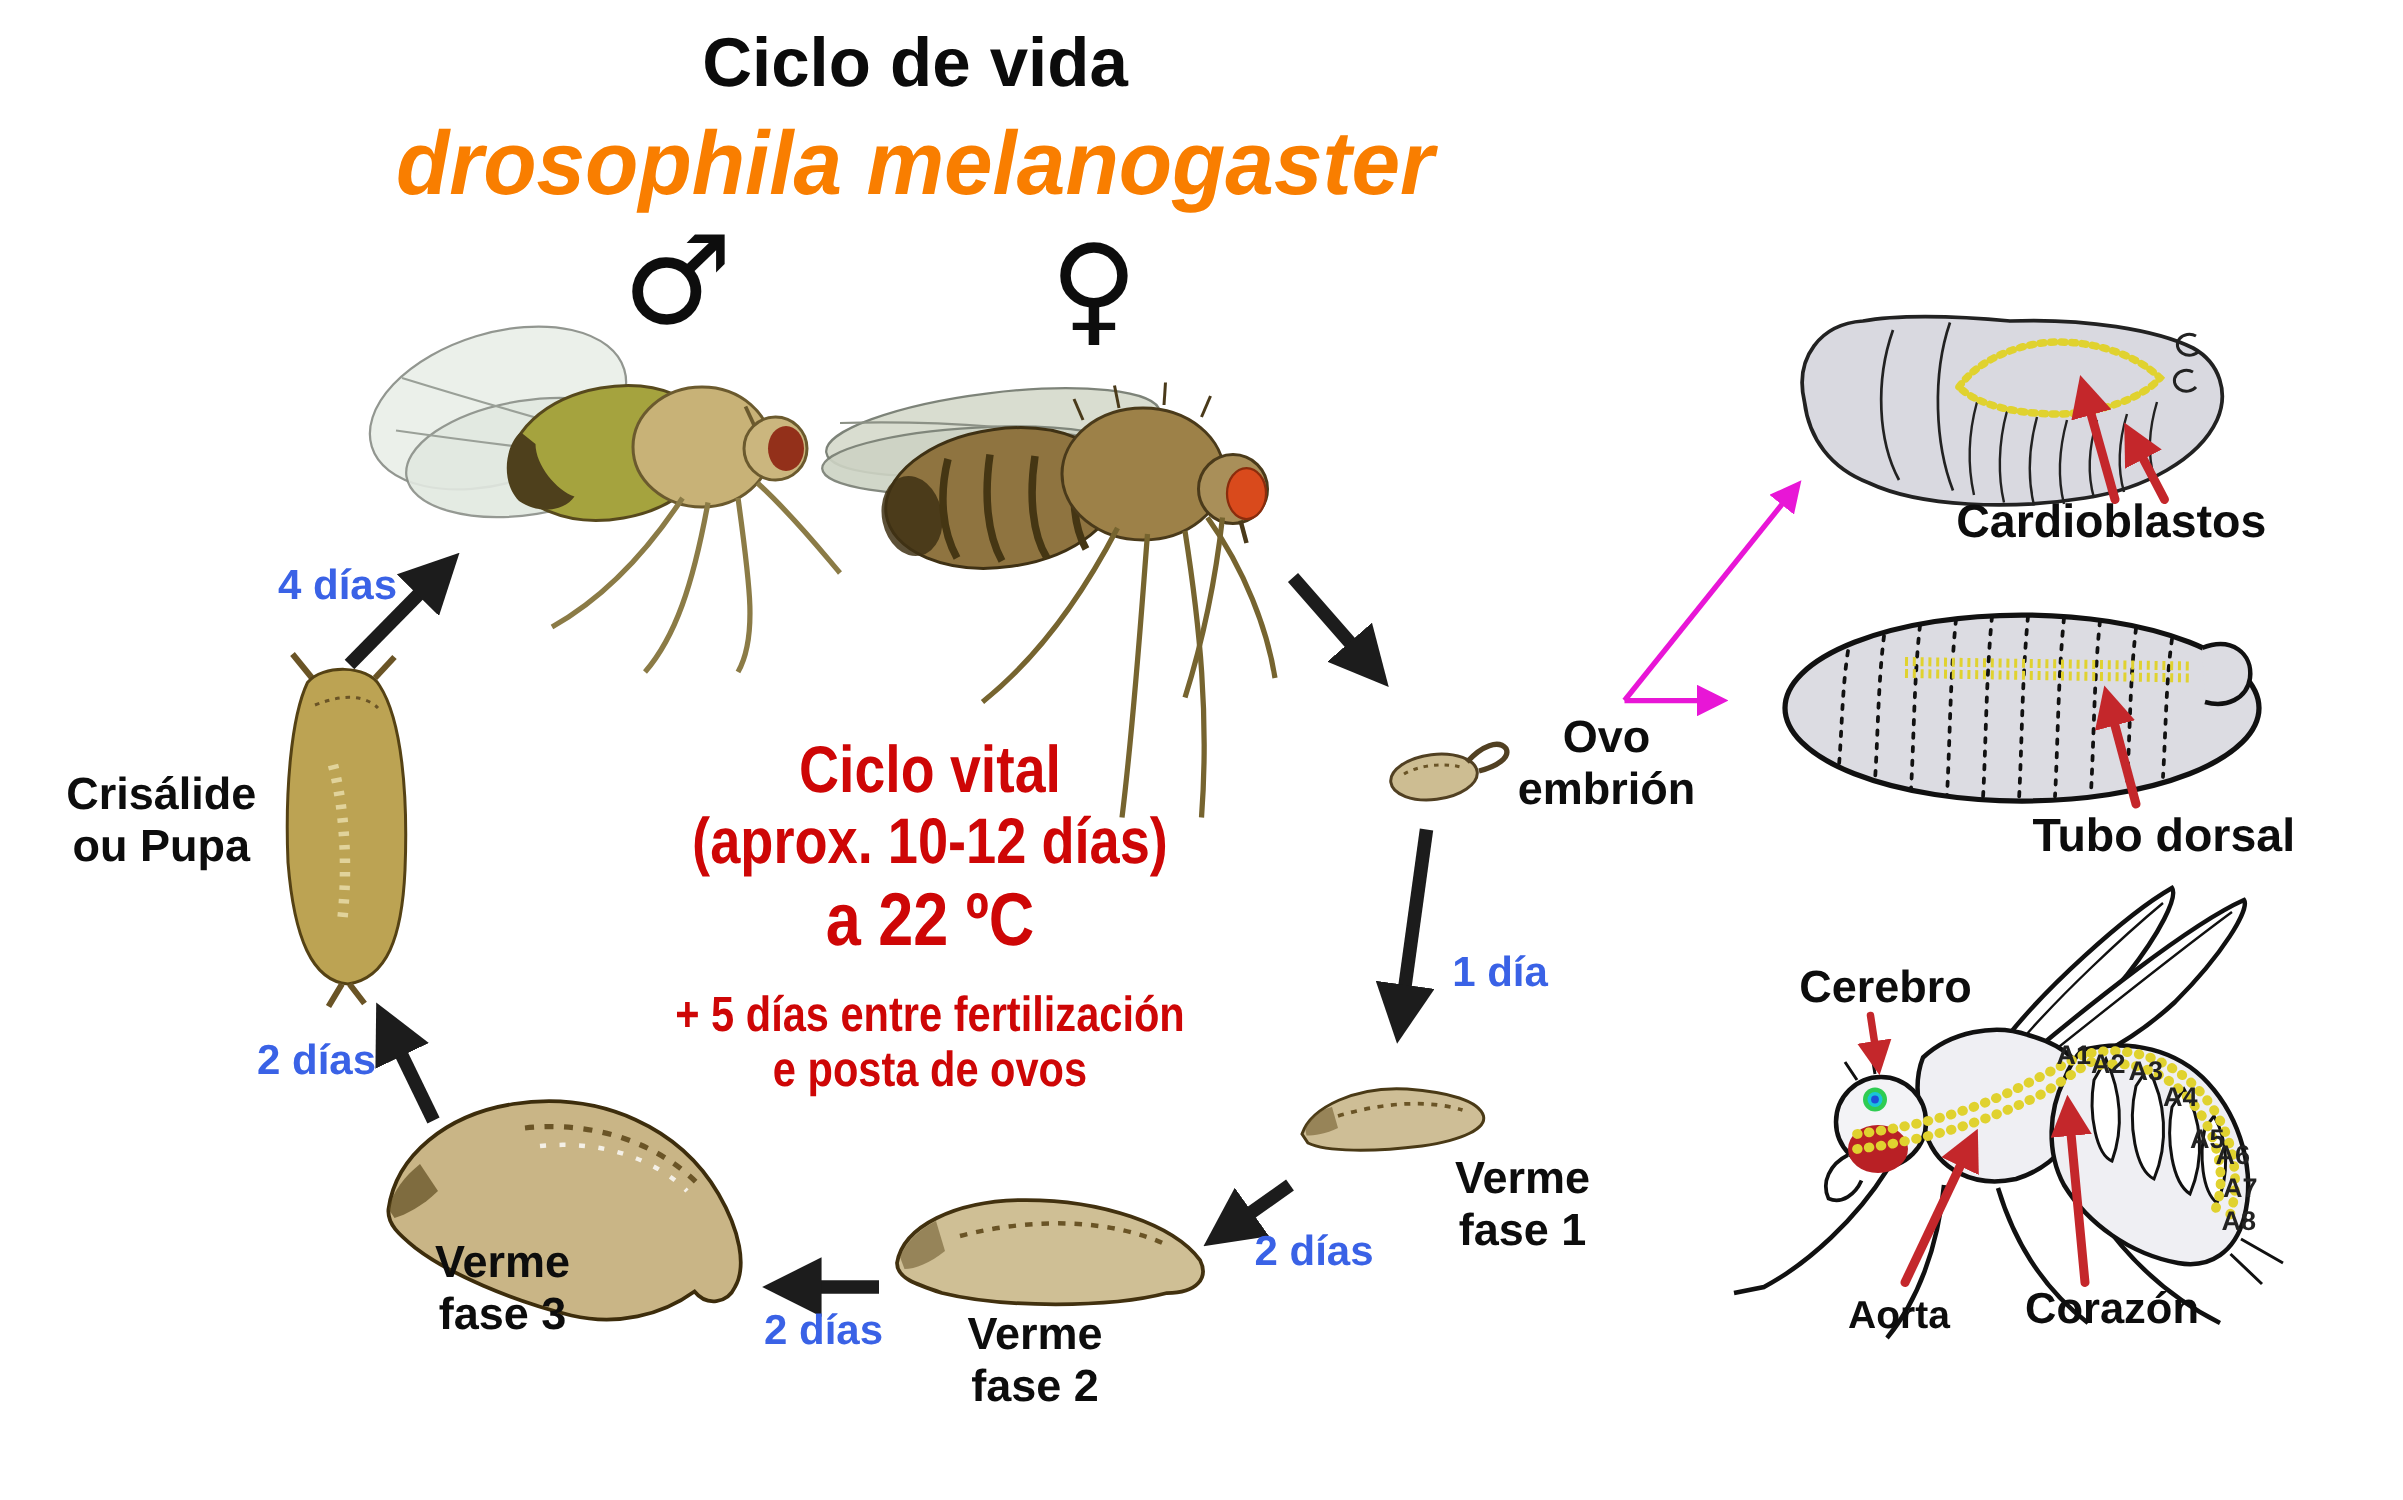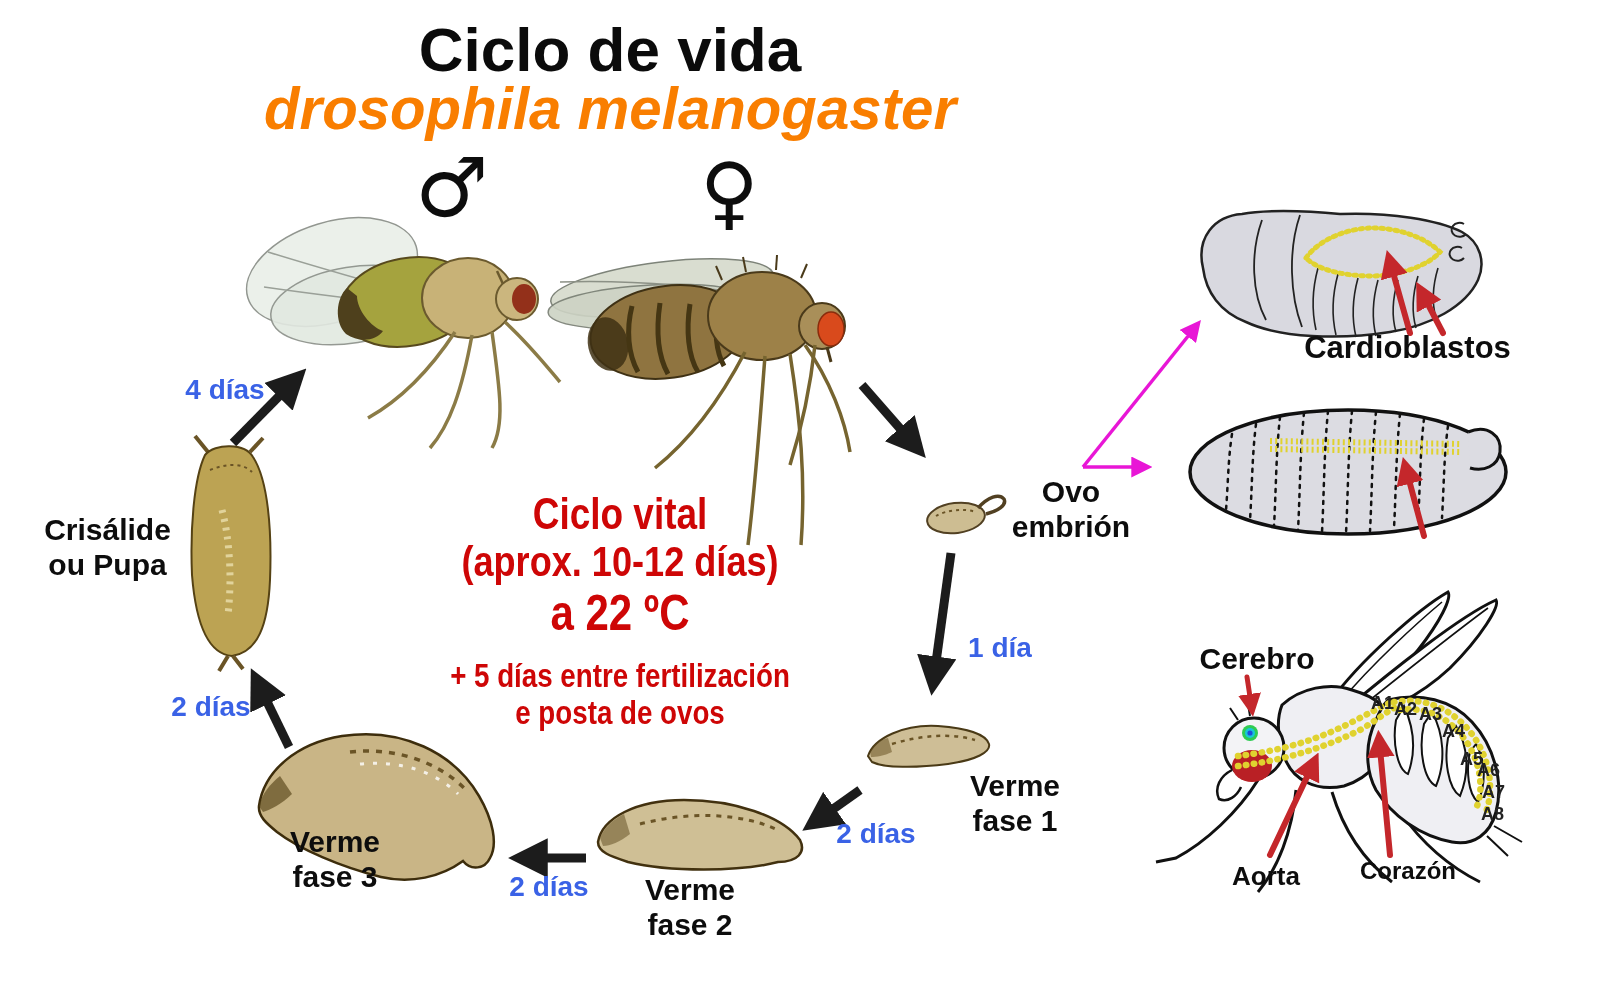--- a/index.html
+++ b/index.html
@@ -2,21 +2,21 @@
 <html style="--title_orange: #F97E00; --accent_red: #CE0606; --label_blue: #3A62E6; --arrow_black: #1C1C1C; --arrow_magenta: #E816D6; --anatomy_red: #C4272B; --cell_yellow: #E0D22F;"><head>
 <meta charset="utf-8">
 <style>
   html,body{margin:0;padding:0;background:#ffffff;}
   #stage{position:relative;width:1602px;height:1000px;background:#ffffff;overflow:hidden;
          font-family:"Liberation Sans",sans-serif;}
   #art{position:absolute;left:0;top:0;}
   .txt{position:absolute;white-space:nowrap;color:#111;}
   .center{text-align:center;}
   
-  .title-main{left:150px;top:14px;width:920px;font-size:62px;font-weight:bold;letter-spacing:0px;color:#0b0b0b;}
+  .title-main{left:150px;top:14px;width:920px;font-size:46px;font-weight:bold;letter-spacing:0px;color:#0b0b0b;}
   .title-species{left:150px;top:74px;width:920px;font-size:60px;font-weight:bold;font-style:italic;
                  color:var(--title_orange);transform:scaleX(.97);transform-origin:50% 0;}
   
   .sym{font-family:"DejaVu Sans",sans-serif;font-weight:bold;color:#0d0d0d;}
   #sym-male{left:415px;top:140px;font-size:82px;}
   #sym-female{left:700px;top:146px;font-size:80px;}
   
   #center-red{left:370px;top:490px;width:500px;text-align:center;color:var(--accent_red);
               transform:scaleX(.84);transform-origin:50% 0;font-weight:bold;}
   #center-red .l1{font-size:44px;line-height:48px;}
@@ -285,23 +285,24 @@
   <div class="txt stage-label" style="left:935px;top:768px;width:160px;">
     <div>Verme</div>
     <div>fase 1</div>
   </div>
   <div class="txt anat center" style="left:1300px;top:330px;width:215px;font-size:31px;">Cardioblastos</div>
 
   <div class="txt stage-label" style="left:991px;top:474px;width:160px;">
     <div>Ovo</div>
     <div>embrión</div>
   </div>
+  <div class="txt anat center" style="left:1345px;top:539px;width:195px;font-size:31px;">Tubo dorsal</div>
   <div class="txt anat center" style="left:1192px;top:642px;width:130px;font-size:30px;">Cerebro</div>
   <div class="txt anat center" style="left:1226px;top:861px;width:80px;font-size:26px;">Aorta</div>
-  <div class="txt anat center" style="left:1338px;top:857px;width:140px;font-size:24px;">Corazón</div>
+  <div class="txt anat center" style="left:1338px;top:857px;width:140px;font-size:29px;">Corazón</div>
 
   <span class="seg" style="left:1371px;top:693px;">A1</span>
   <span class="seg" style="left:1394px;top:699px;">A2</span>
   <span class="seg" style="left:1419px;top:704px;">A3</span>
   <span class="seg" style="left:1442px;top:721px;">A4</span>
   <span class="seg" style="left:1460px;top:738px;margin-top:11px;">A5</span>
   <span class="seg" style="left:1477px;top:760px;">A6</span>
   <span class="seg" style="left:1482px;top:782px;">A7</span>
   <span class="seg" style="left:1481px;top:804px;">A8</span>
 

